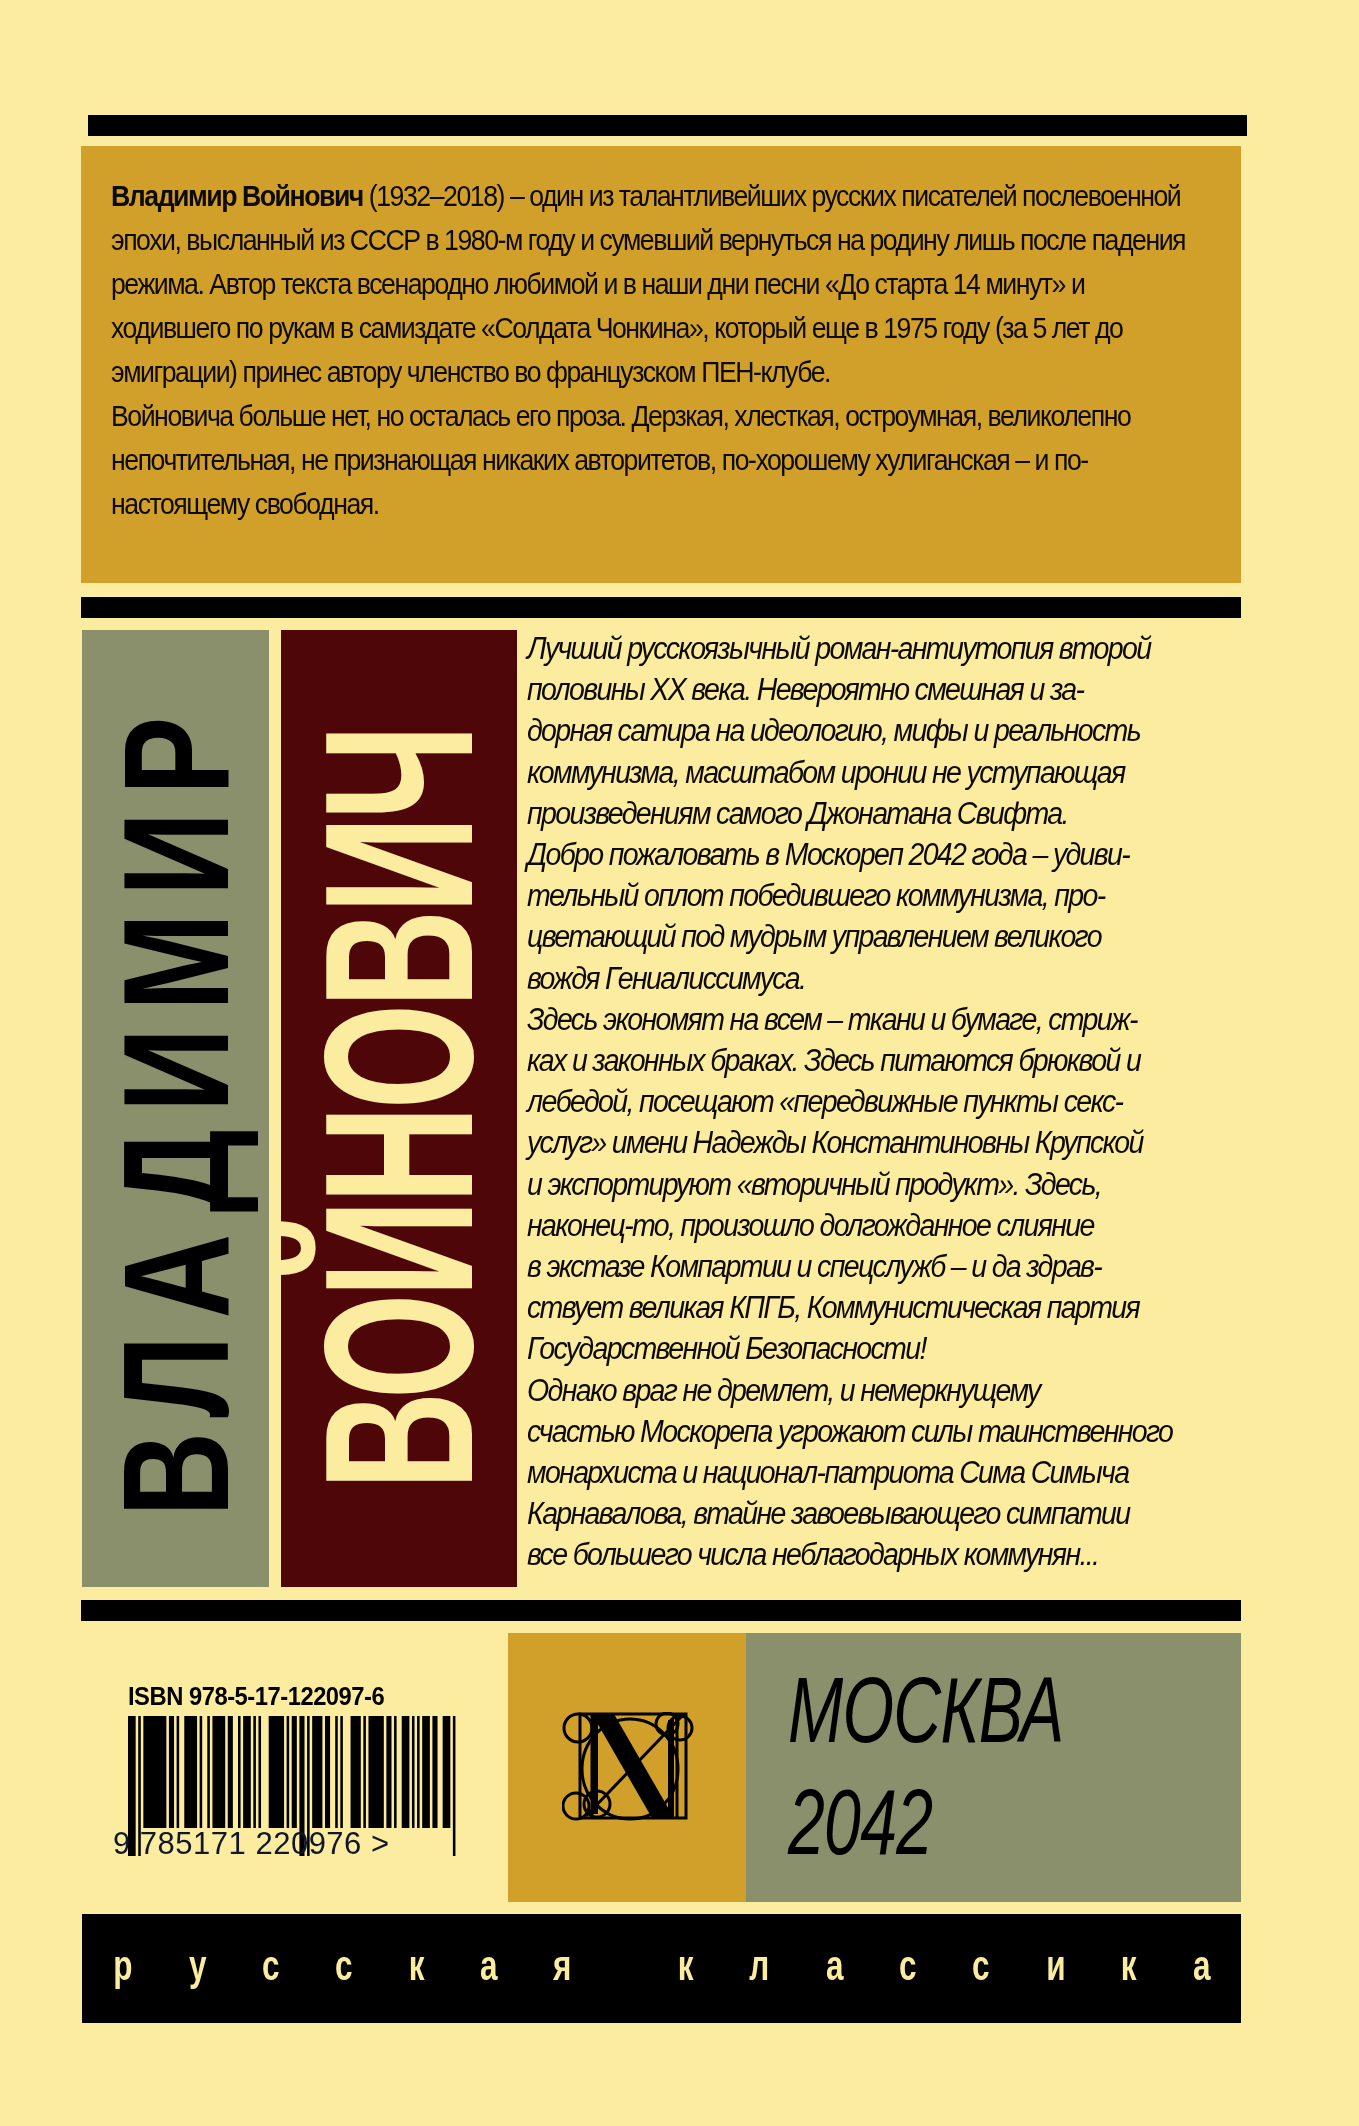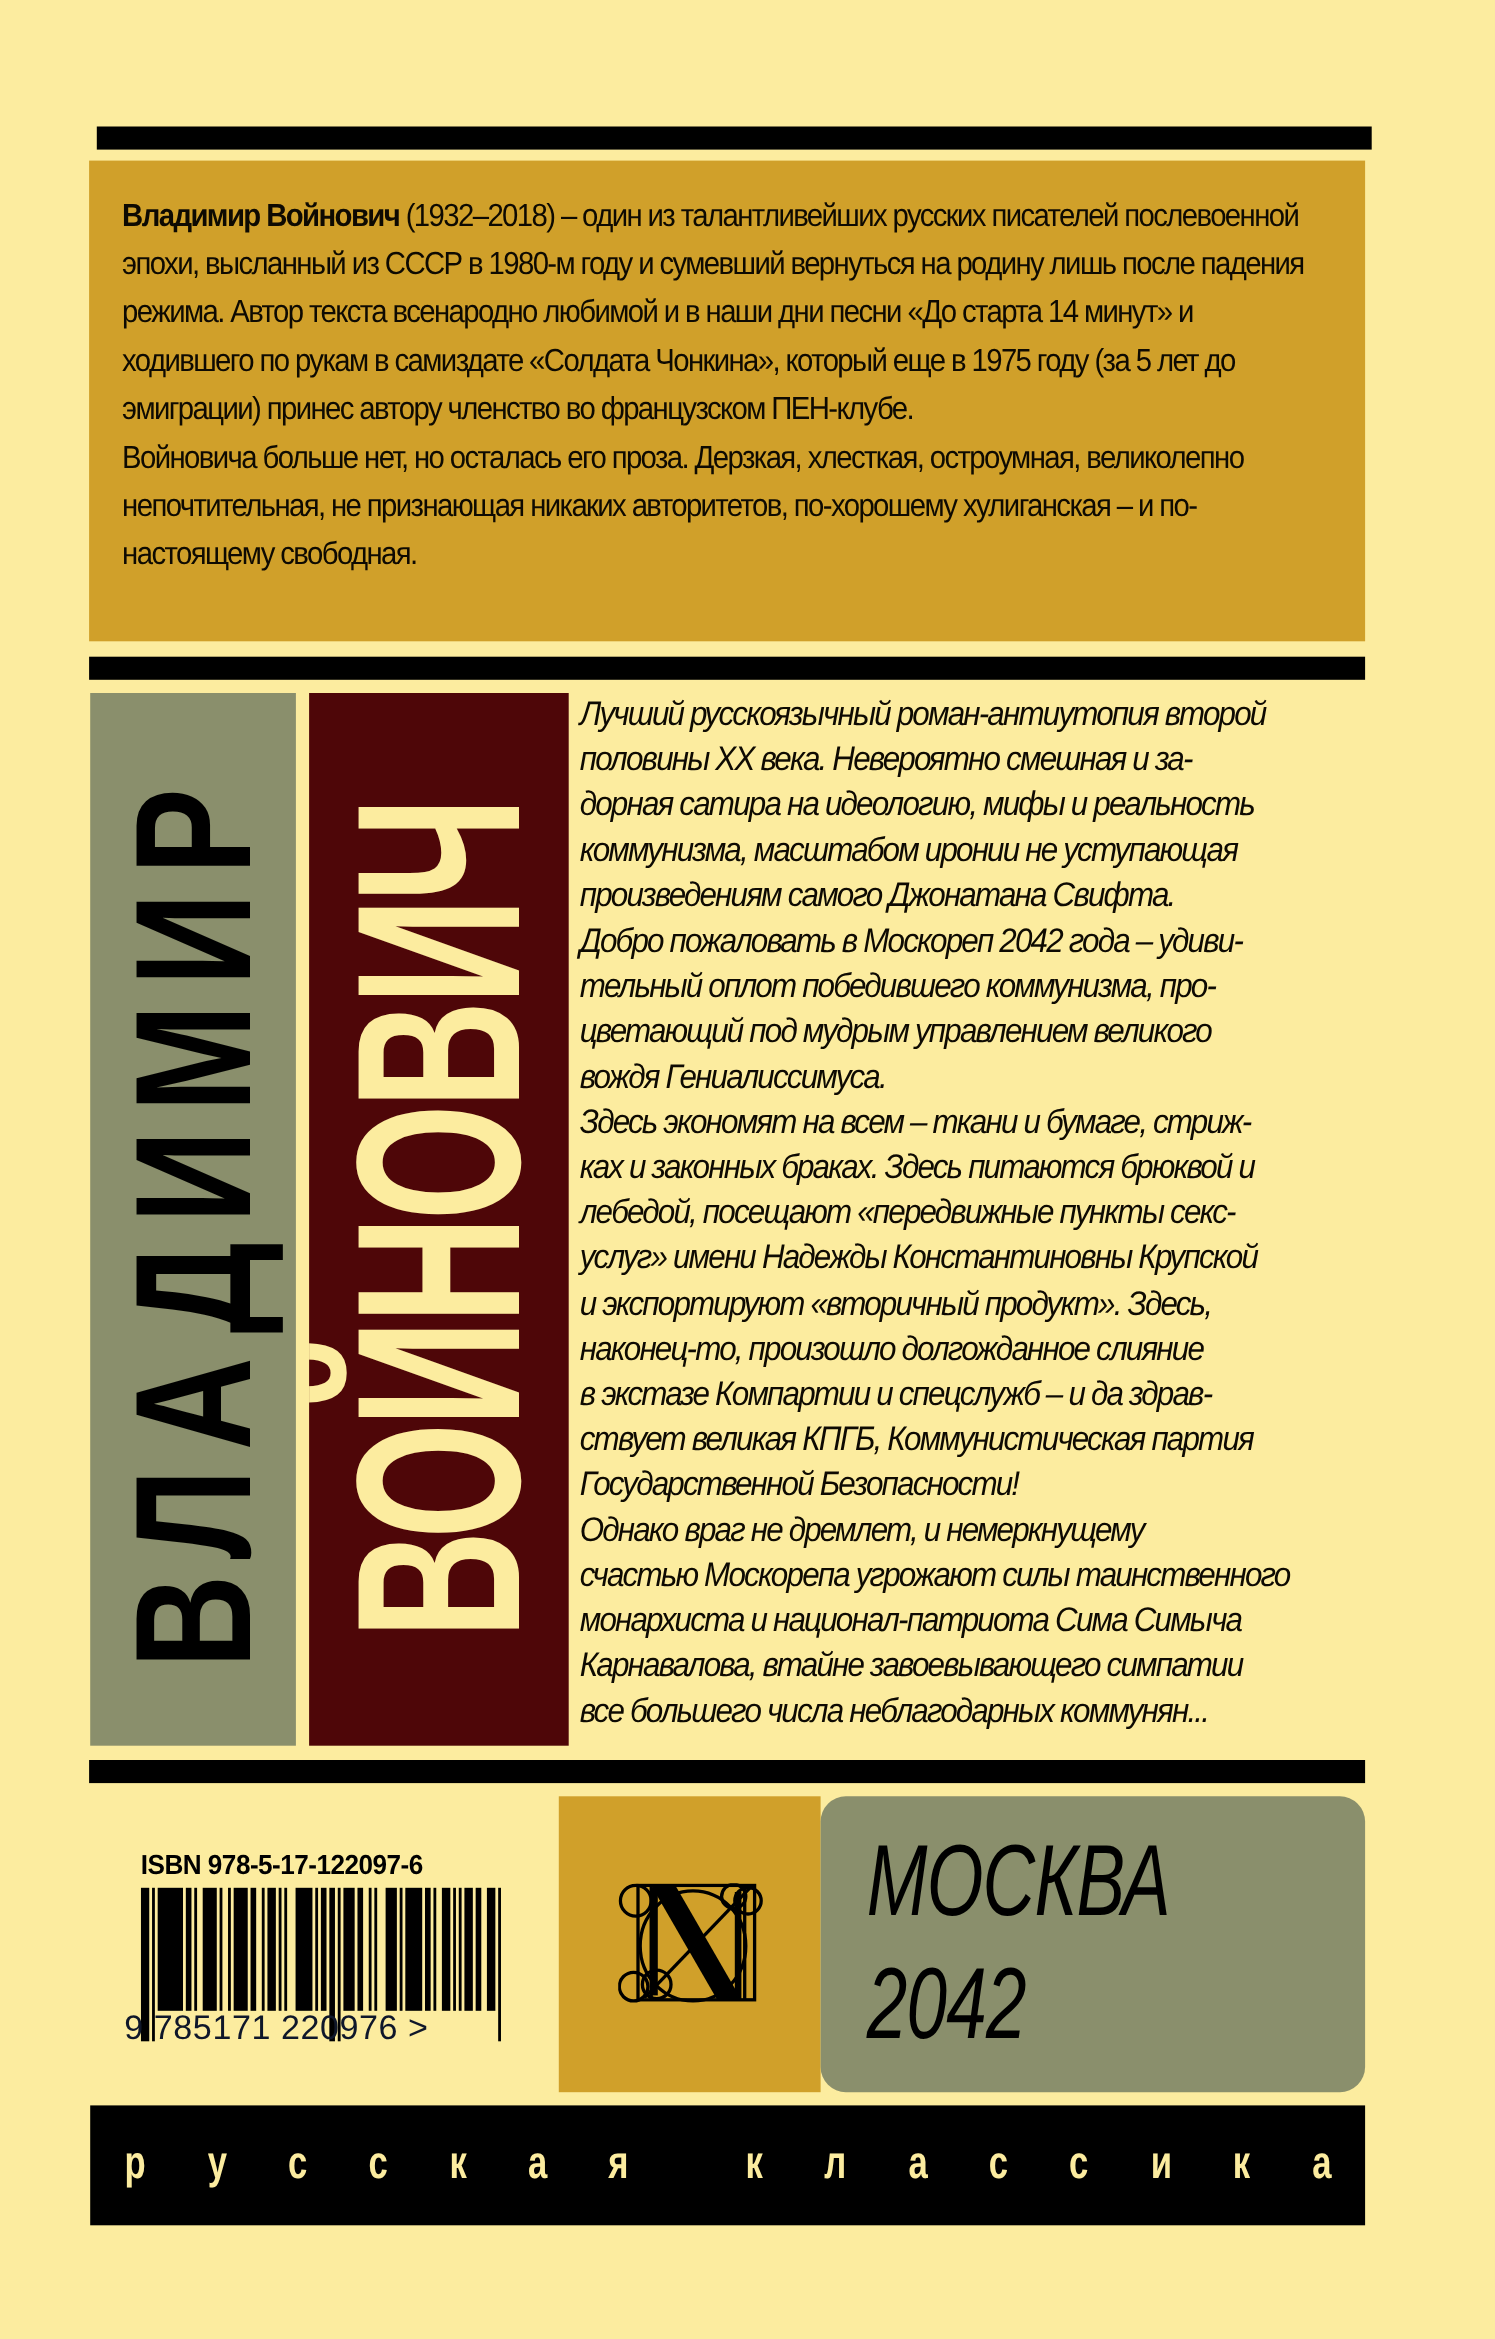--- a/index.html
+++ b/index.html
@@ -49,21 +49,21 @@
   }
 
   #bar-low { left: 81px; top: 1600px; width: 1160px; height: 21px; }
 
   #isbn-label { left: 128px; top: 1682px; font-size: 25px; font-weight: bold; color: #000; letter-spacing: -0.5px; transform: scaleX(0.95); transform-origin: left top; white-space: nowrap; }
   #barcode { left: 128px; top: 1716px; width: 330px; height: 140px; }
   #barcode-digits { left: 113px; top: 1826px; font-size: 31px; color: #0f172a; white-space: nowrap; letter-spacing: 0.5px; }
 
   #publisher-box { left: 508px; top: 1633px; width: 238px; height: 269px; background: #d0a02a; }
   #logo { left: 562px; top: 1712px; width: 132px; height: 110px; }
-  #title-box { left: 746px; top: 1633px; width: 495px; height: 269px; background: #8a8f6c; border-radius: 23px; }
+  #title-box { left: 746px; top: 1633px; width: 495px; height: 269px; background: #8a8f6c; }
   .title-line {
     position: absolute; left: 42px; font-size: 92px; font-style: italic; color: #000;
     transform: scaleX(0.72); transform-origin: left top; white-space: nowrap; letter-spacing: -1px;
   }
   #title-l1 { top: 25px; }
   #title-l2 { top: 137px; }
 
   #footer-band { left: 82px; top: 1914px; width: 1159px; height: 109px; background: #000; }
   #series {
     position: absolute; left: 28px; right: 28px; top: 28px;

